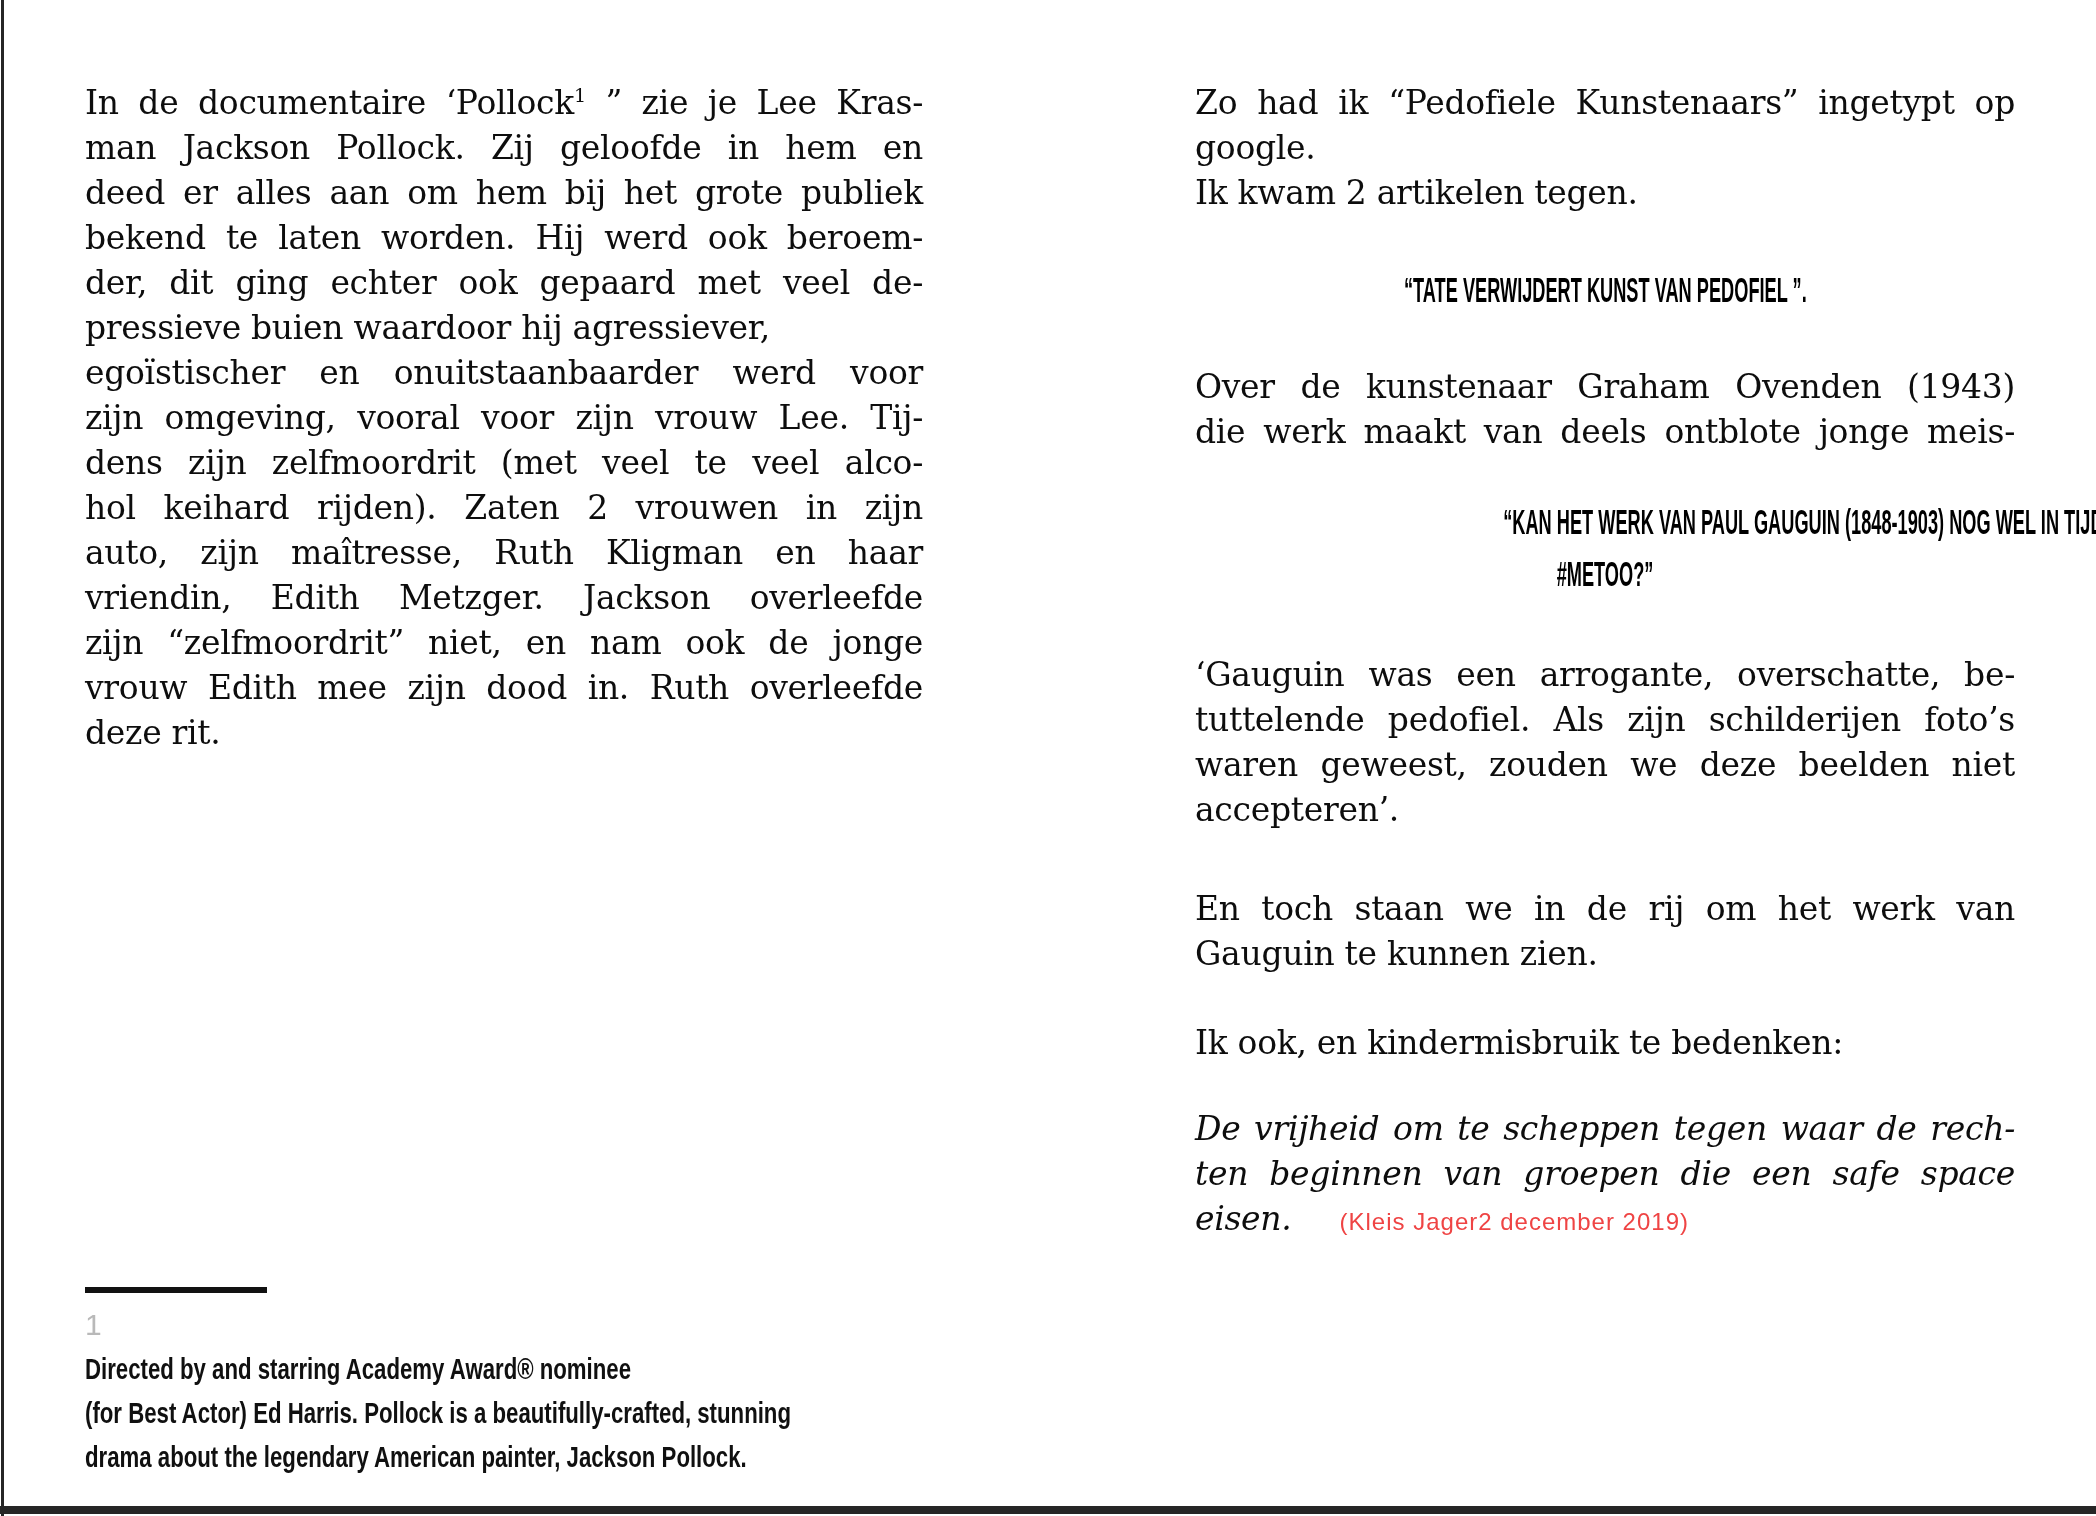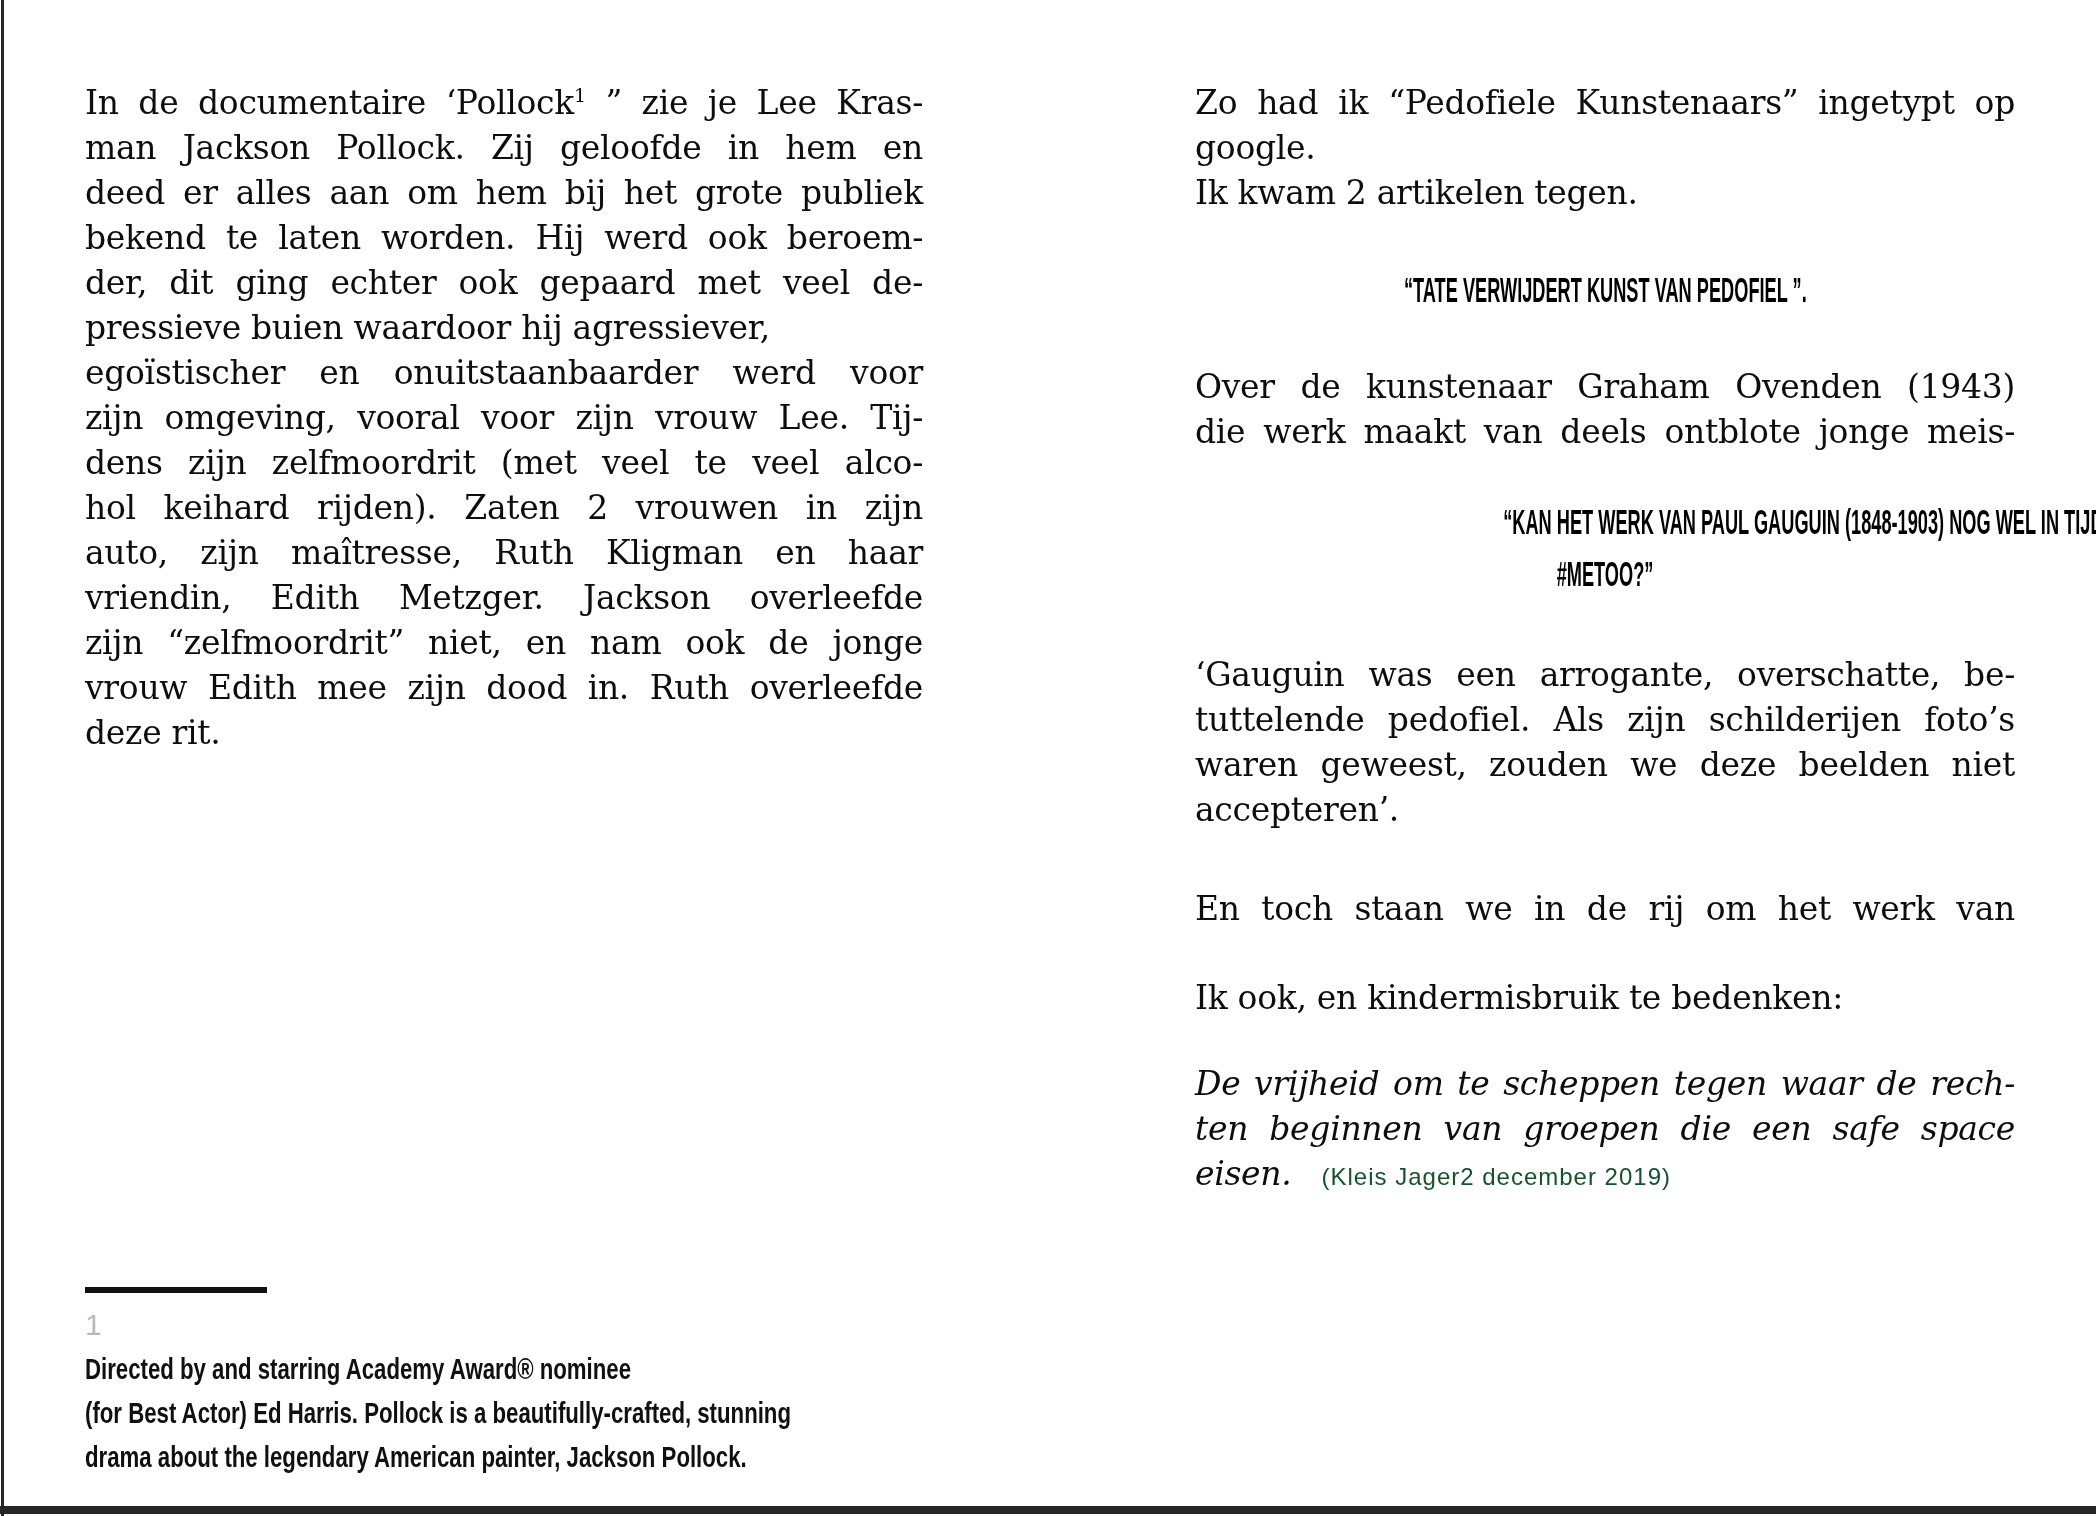--- a/index.html
+++ b/index.html
@@ -30,22 +30,22 @@
   .p2-block { margin-top:45px; }
   .h2-block { margin-top:45px; }
   .p3-block { margin-top:49px; }
   .p4-block { margin-top:54px; }
   .p5-block { margin-top:44px; }
   .q-block  { margin-top:41px; }
   .q-block .line { font-style:italic; }
 
   .citation {
     font-style:normal; font-family:"Liberation Sans", sans-serif;
-    font-weight:400; color:#14532d; font-size:24px;
-    margin-left:30px; letter-spacing:1px;
+    font-weight:400; color:#ef4444; font-size:24px;
+    margin-left:48px; letter-spacing:1px;
   }
 
   .footnote { position:absolute; left:85px; top:1287px; width:815px;
     font-family:"Liberation Sans", sans-serif; font-weight:bold;
     font-size:30px; line-height:44px; color:#101010;text-decoration:underline; }
   .fn-rule { width:182px; height:6px; background:#111; margin-bottom:10px; }
   .fn-scale { display:inline-block; white-space:nowrap;
     transform:scaleX(0.74); transform-origin:0 50%; }
   .fn-marker { display:inline-block; width:160px; color:#b9b9b9; font-weight:400; }
 </style>
@@ -103,20 +103,21 @@
 
   <div class="p3-block">
     <div class="line j">‘Gauguin was een arrogante, overschatte, be-</div>
     <div class="line j">tuttelende pedofiel. Als zijn schilderijen foto’s</div>
     <div class="line j">waren geweest, zouden we deze beelden niet</div>
     <div class="line">accepteren’.</div>
   </div>
 
   <div class="p4-block">
     <div class="line j">En toch staan we in de rij om het werk van</div>
+    <div class="line">Gauguin te kunnen zien.</div>
   </div>
 
   <div class="p5-block">
     <div class="line">Ik ook, en kindermisbruik te bedenken:</div>
   </div>
 
   <div class="q-block">
     <div class="line j">De vrijheid om te scheppen tegen waar de rech-</div>
     <div class="line j">ten beginnen van groepen die een safe space</div>
     <div class="line"><span>eisen.</span><span class="citation">(Kleis Jager2 december 2019)</span></div>

